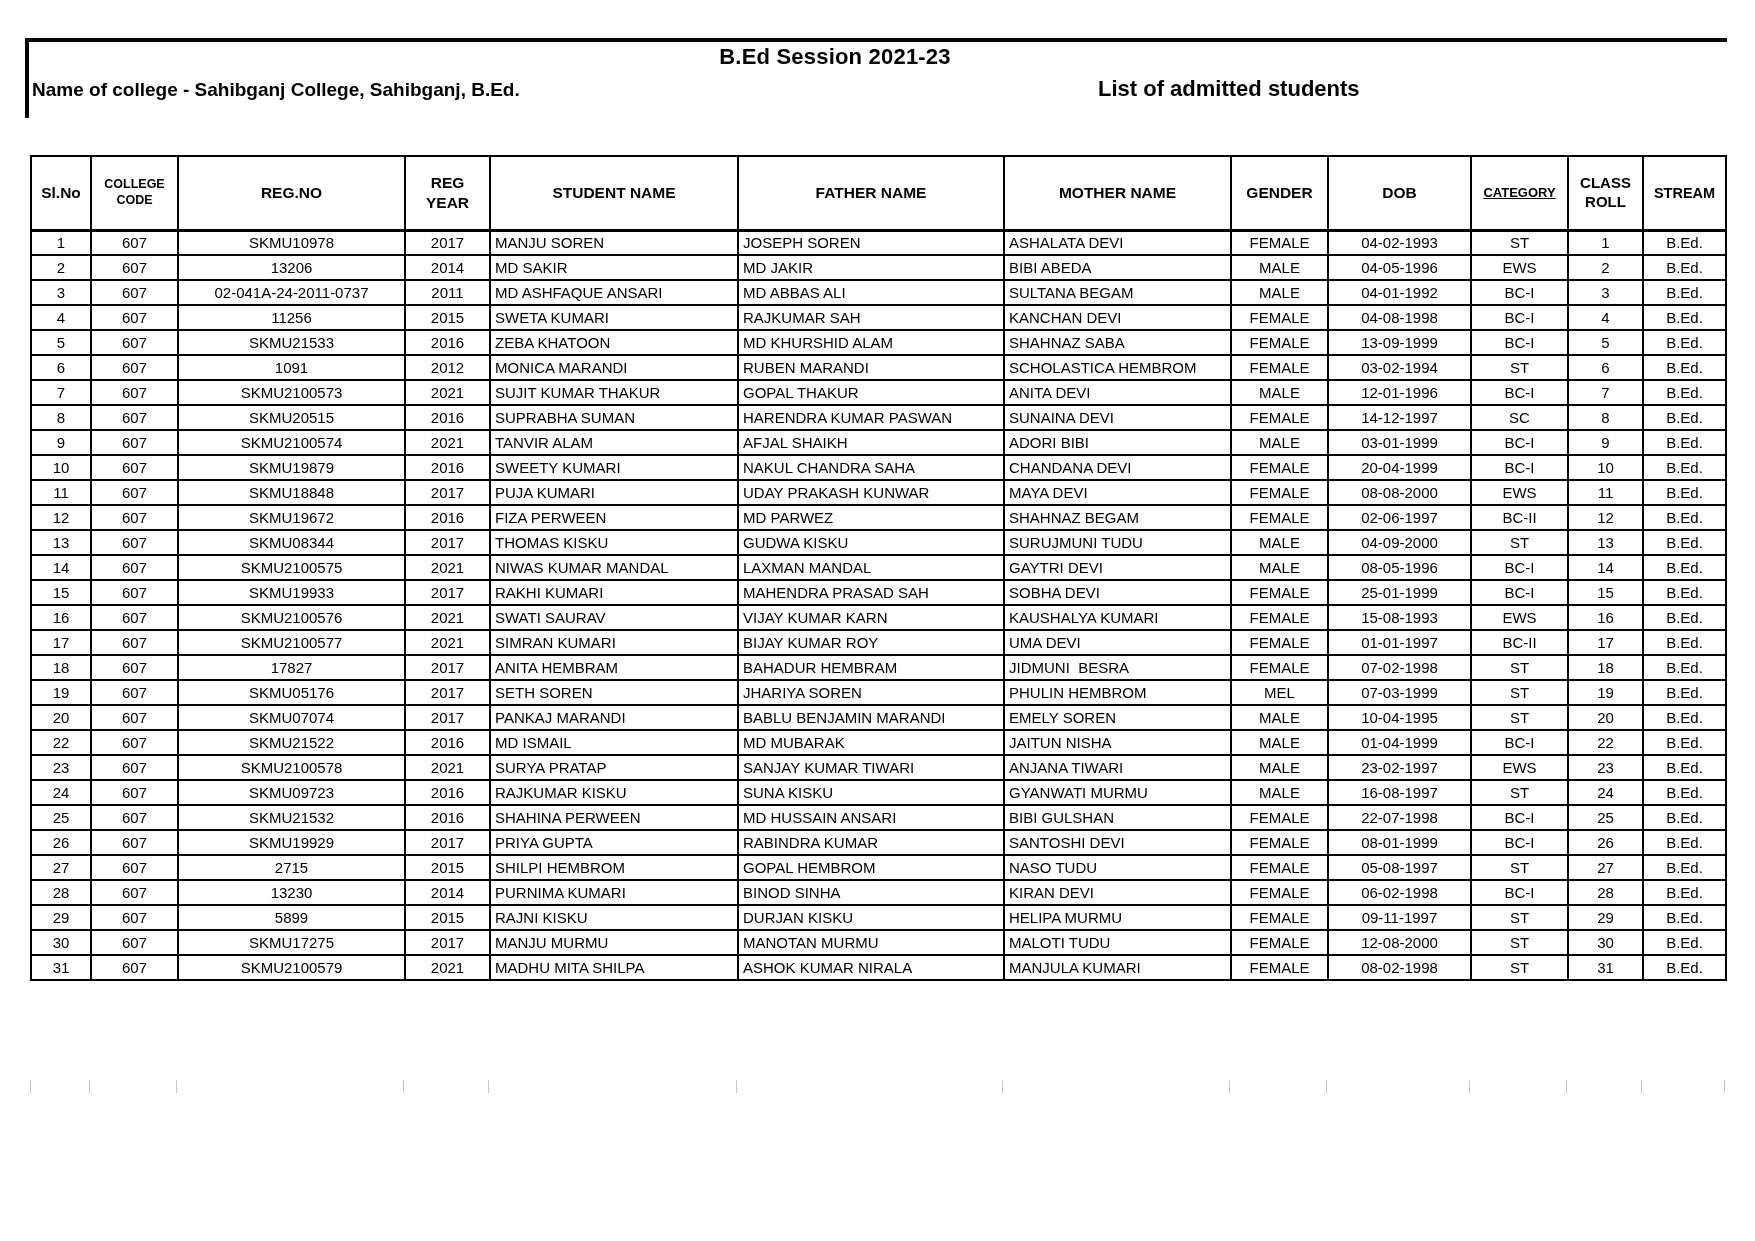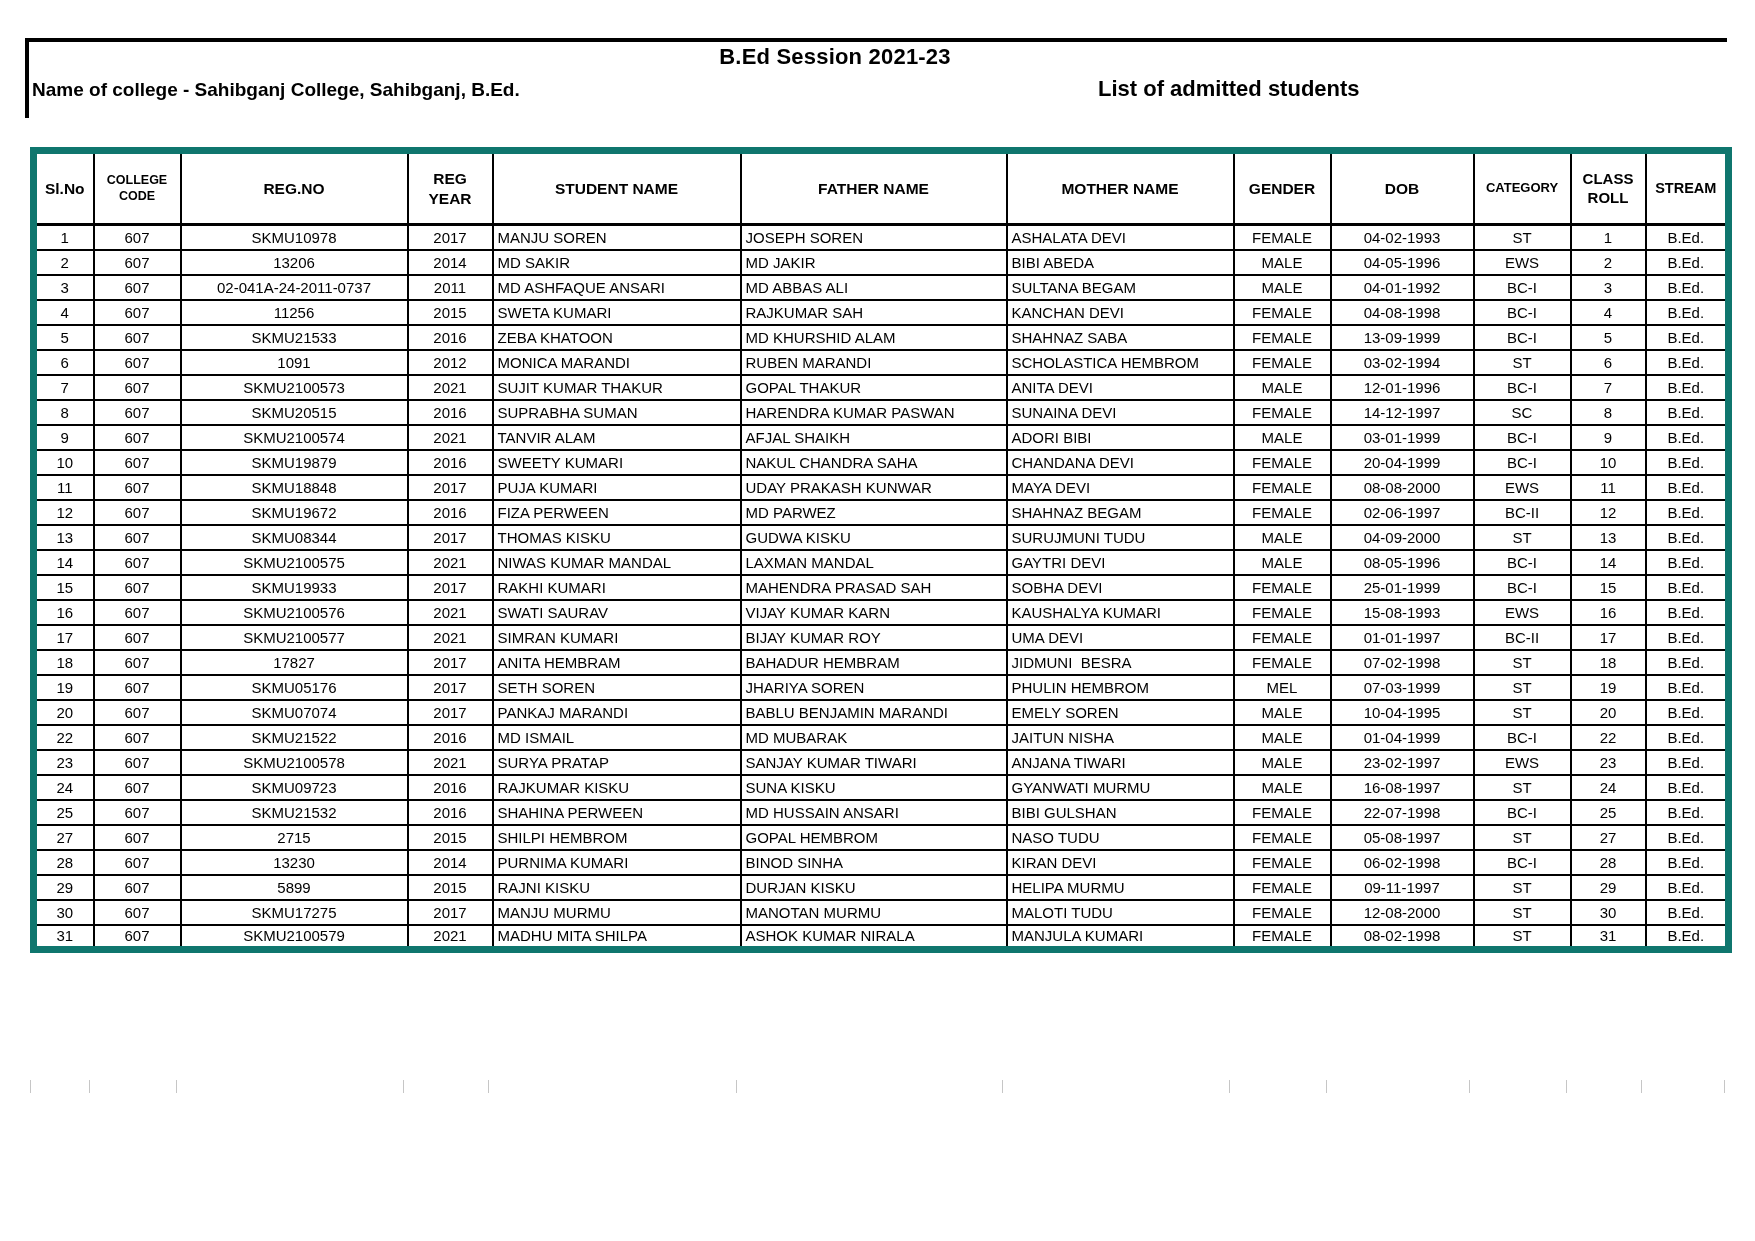--- a/index.html
+++ b/index.html
@@ -28,40 +28,40 @@
   }
   .college-line {
     position:absolute; left:32px; top:79px;
     font-size:19px; font-weight:bold;
   }
   .list-title {
     position:absolute; left:1098px; top:76px;
     font-size:22px; font-weight:bold;text-align:center;
   }
   table.students {
-    position:absolute; left:30px; top:147px;
+    position:absolute; left:30px; top:155px;
     border-collapse:collapse; table-layout:fixed;
     width:1695px;
-    border:7px solid #0f766e;
+    border:2px solid #0f766e;
   }
   table.students th, table.students td {
     border:2px solid #000;
     overflow:hidden;
     white-space:pre;
   }
   table.students th {
     height:74px;
     font-size:15.5px; font-weight:bold;
     text-align:center; vertical-align:middle;
     white-space:pre-line;
     line-height:1.25;
     border-bottom:3px solid #000;
   }
   table.students th.th-small   { font-size:12.5px; }
-  table.students th.th-cat     { font-size:13px; }
+  table.students th.th-cat     { font-size:13px;text-decoration:underline; }
   table.students th.th-roll    { font-size:15px; }
   table.students th.th-stream  { font-size:14.5px; }
   table.students td {
     height:25px;
     font-size:15px;
     text-align:center; vertical-align:middle;
     padding:1px 3px;
     line-height:1;
   }
   table.students td.al { text-align:left; padding-left:4px; }
@@ -454,20 +454,34 @@
           <td class="al">SHAHINA PERWEEN</td>
           <td class="al">MD HUSSAIN ANSARI</td>
           <td class="al">BIBI GULSHAN</td>
           <td>FEMALE</td>
           <td>22-07-1998</td>
           <td>BC-I</td>
           <td>25</td>
           <td>B.Ed.</td>
         </tr>
         <tr>
+          <td>26</td>
+          <td>607</td>
+          <td>SKMU19929</td>
+          <td>2017</td>
+          <td class="al">PRIYA GUPTA</td>
+          <td class="al">RABINDRA KUMAR</td>
+          <td class="al">SANTOSHI DEVI</td>
+          <td>FEMALE</td>
+          <td>08-01-1999</td>
+          <td>BC-I</td>
+          <td>26</td>
+          <td>B.Ed.</td>
+        </tr>
+        <tr>
           <td>27</td>
           <td>607</td>
           <td>2715</td>
           <td>2015</td>
           <td class="al">SHILPI HEMBROM</td>
           <td class="al">GOPAL HEMBROM</td>
           <td class="al">NASO TUDU</td>
           <td>FEMALE</td>
           <td>05-08-1997</td>
           <td>ST</td>

